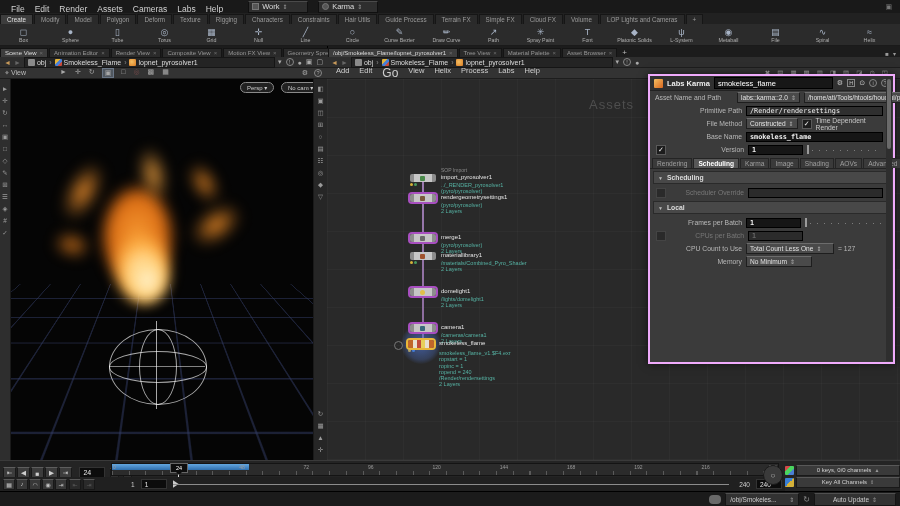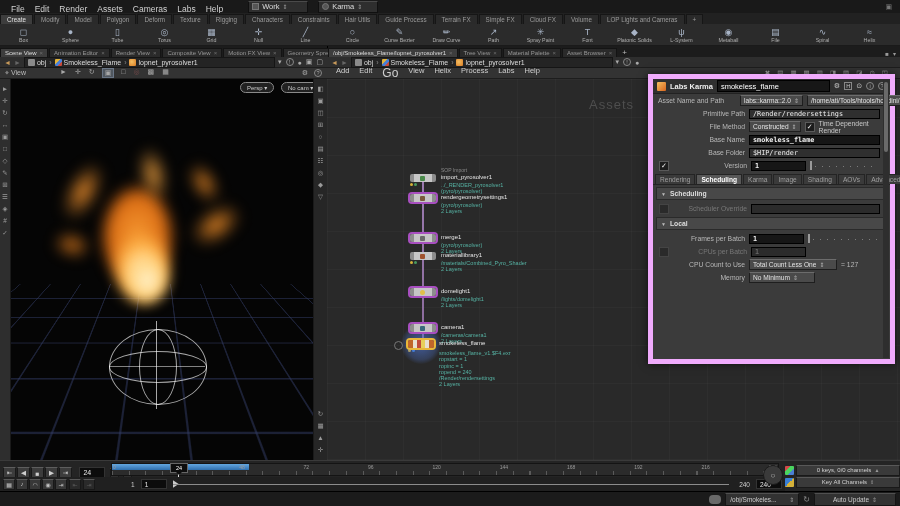--- a/index.html
+++ b/index.html
@@ -78,21 +78,21 @@
   .nnote{position:absolute;left:31px;top:-7px;font-size:5px;color:#8a8a8a;white-space:nowrap}
   .nlines{position:absolute;left:31px;top:8px;z-index:2}
   .nlines span{display:block;font-size:5.5px;line-height:6.3px;color:#56b3a4;white-space:nowrap}
   .halo{position:absolute;width:40px;height:40px;border-radius:50%;left:-7px;top:-16px;z-index:1;
     background:radial-gradient(circle,rgba(80,120,215,.65),rgba(80,120,215,.28) 55%,rgba(80,120,215,0) 72%)}
   #wire{position:absolute;left:95px;top:100px;width:2px;height:170px;background:linear-gradient(#9a7ab0,#8a6a9a);z-index:1}
   .ndots{position:absolute;left:0;top:9px;display:flex;gap:1px}
   .ndots i{width:3px;height:3px;border-radius:50%}
 
   
-  #parampanel{left:648px;top:74px;width:247px;height:290px;background:#3b3b3b;border:5px solid #f0abfc;box-shadow:0 0 8px rgba(0,0,0,.6);box-sizing:border-box}
+  #parampanel{left:648px;top:74px;width:247px;height:290px;background:#3b3b3b;border:2px solid #f0abfc;box-shadow:0 0 8px rgba(0,0,0,.6);box-sizing:border-box}
   #pscroll{position:absolute;right:1px;top:1px;bottom:1px;width:6px;background:#2e2e2e}
   #pscroll .thumb{position:absolute;left:1px;top:2px;width:4px;height:70px;background:#6a6a6a;border-radius:2px}
   #phead{display:flex;align-items:center;gap:4px;height:14px;background:#303030;border-bottom:1px solid #222;padding:0 4px}
   #phead .pbadge{font-size:7.5px;font-weight:bold;color:#eee;white-space:nowrap}
   #phead .flameic{width:9px;height:9px;border-radius:1px;background:linear-gradient(135deg,#f5c063,#d9661e)}
   #pname{flex:1;background:#171717;border:1px solid #000;color:#fff;font-size:7.5px;height:10px;display:flex;align-items:center;padding:0 3px}
   .hic{font-size:7px;color:#c2c2c2}
   .prow{display:flex;align-items:center;gap:4px;height:13px;padding-right:10px}
   .plabel{width:92px;text-align:right;font-size:6.8px;color:#b8b8b8;flex-shrink:0;white-space:nowrap}
   .plabel.dim{color:#777}
@@ -590,24 +590,20 @@
           <span class="dtx">Constructed</span>
         </span>
       <span class="chk on"></span>
       <span style="font-size:6.8px;color:#c8c8c8">Time Dependent Render</span>
     </div>
     <div class="prow">
       <span class="plabel">Base Name</span>
       <span class="fld" style="flex:1">smokeless_flame</span>
     </div>
     <div class="prow">
-      <span class="plabel">Base Folder</span>
-      <span class="fld plain" style="flex:1">$HIP/render</span>
-    </div>
-    <div class="prow">
       <span class="chk on" style="margin-left:6px"></span>
       <span class="plabel" style="width:74px">Version</span>
       <span class="fld" style="width:55px">1</span>
       <span class="ladder"></span>
     </div>
     <div id="ptabs">
         <span class="ptab">Rendering</span>
         <span class="ptab" data-active="true">Scheduling</span>
         <span class="ptab">Karma</span>
         <span class="ptab">Image</span>

